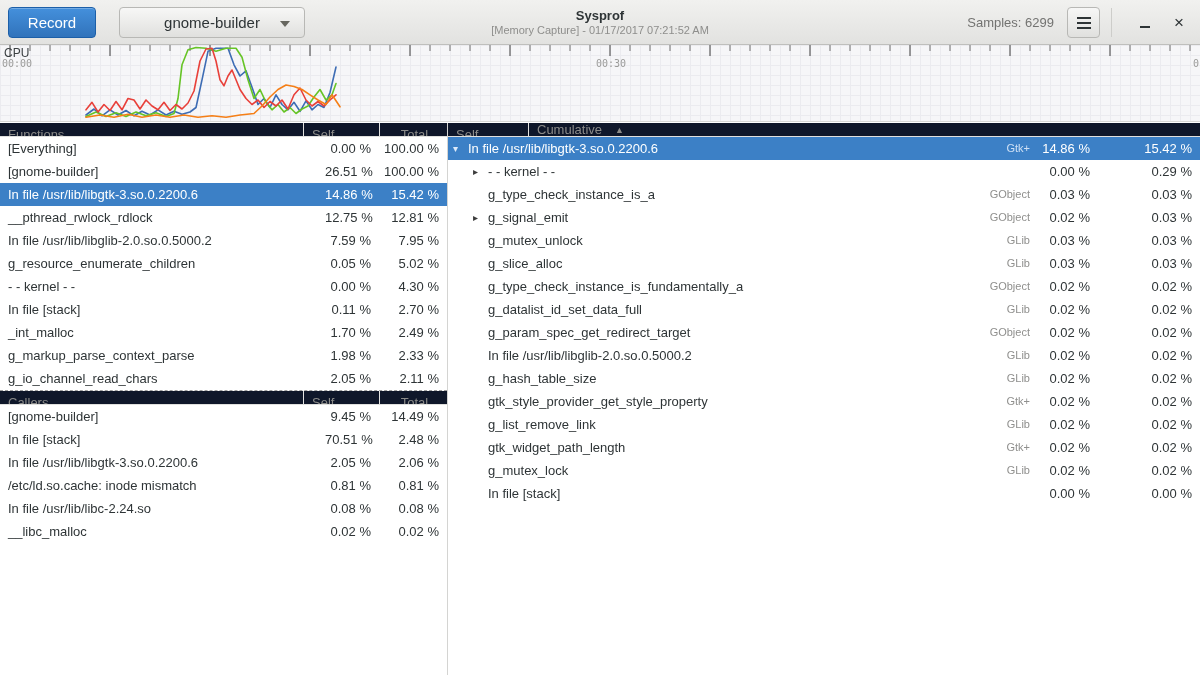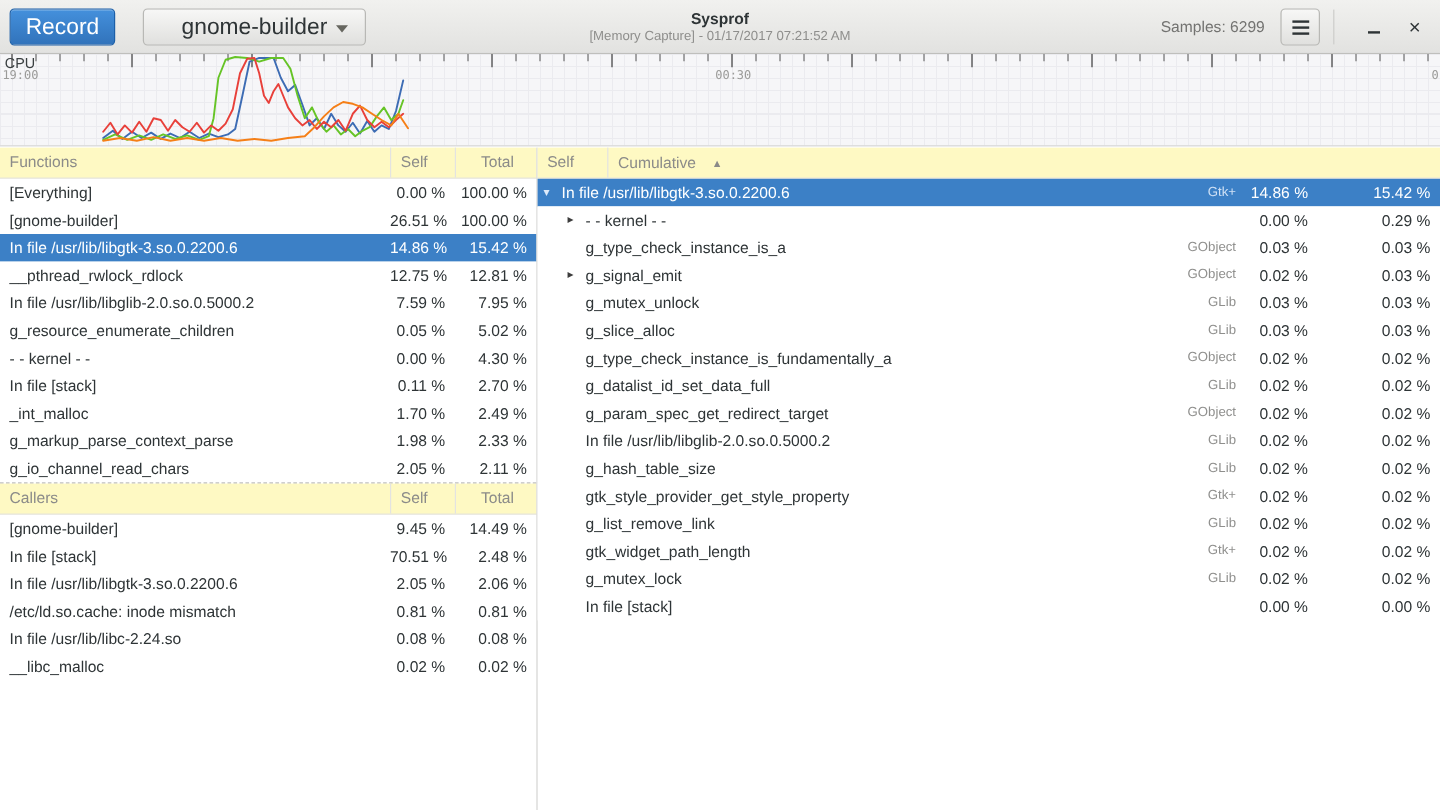--- a/index.html
+++ b/index.html
@@ -5,21 +5,21 @@
   * { margin:0; padding:0; box-sizing:border-box; }
   html,body { width:1200px; height:675px; overflow:hidden; background:#fff;
               font-family:"Liberation Sans", sans-serif; }
   .window { position:relative; width:1200px; height:675px; background:#fff; }
 
   
   .headerbar { position:relative; height:45px;
     background:linear-gradient(#f1f1ef,#e2e2e0);
     border-bottom:1px solid #bfbfbc; }
   .btn { position:absolute; top:7px; height:31px; border-radius:4px;
-    font-size:19px; display:flex; align-items:center; justify-content:center; cursor:default; }
+    font-size:15px; display:flex; align-items:center; justify-content:center; cursor:default; }
   .record-btn { left:8px; width:88px; color:#fff;
     background:linear-gradient(#4490dc,#3173bb);
     border:1px solid #1c5fa8; box-shadow:inset 0 1px rgba(255,255,255,.25); }
   .target-btn { left:119px; width:186px; color:#2e3436;
     background:linear-gradient(#f7f7f6,#e0e0de);
     border:1px solid #b8b8b5; }
   .target-btn .caret { position:absolute; right:14px; top:13px; width:0; height:0;
     border-left:5px solid transparent; border-right:5px solid transparent;
     border-top:6px solid #66665f; }
   .title-wrap { position:absolute; left:0; right:0; top:0; height:45px;
@@ -50,22 +50,22 @@
   .g-time { position:absolute; top:13px; font-size:10px;
     font-family:"DejaVu Sans Mono", monospace; color:#9b9b99; z-index:2; }
   .t-start { left:2px; } .t-mid { left:596px; } .t-end { left:1193px; }
 
   
   .main { position:absolute; top:123px; bottom:0; left:0; right:0; display:flex; }
   .left-pane { width:447px; }
   .v-divider { width:1px; background:#d4d4d2; }
   .right-pane { flex:1; }
 
-  .thead { display:flex; height:26px; line-height:24px; font-size:13px; color:#8b8b89;
-    background:#fef9c3; border-bottom:1px solid #e0e0de; }
+  .thead { display:flex; height:14px; line-height:24px; font-size:13px; color:#8b8b89;
+    background:#0f172a; border-bottom:1px solid #e0e0de;gap:22px; }
   .thead .hc { padding-left:8px; white-space:nowrap; overflow:hidden; }
   .thead .hc + .hc { border-left:1px solid #e3e3e1; }
   .hc-name { flex:1; }
   .hc-sort { display:flex; align-items:center; justify-content:space-between; padding-right:6px; }
   .sort-arrow { font-size:9px; color:#8a8a88; }
 
   .trow { display:flex; height:23px; line-height:23px; font-size:13px; color:#2e3436;
     background:#fff; white-space:nowrap; }
   .trow.sel { background:#3c80c6; color:#fff; }
   .c-name { flex:1; padding-left:8px; overflow:hidden; text-overflow:clip; display:flex; align-items:center; }
@@ -103,21 +103,21 @@
     <div class="win-btn min-btn">
       <i></i>
     </div>
     <div class="win-btn close-btn">
       <span>×</span>
     </div>
   </div>
 
   <div class="graph">
     <span class="g-label">CPU</span>
-    <span class="g-time t-start">19:00</span>
+    <span class="g-time t-start">00:00</span>
     <span class="g-time t-mid">00:30</span>
     <span class="g-time t-end">01:00</span>
     <svg id="cpu-svg" width="1200" height="77">
         <line x1="10" x2="10" y1="0" y2="11" stroke="#3c3c3c" stroke-width="1"></line>
         <line x1="30" x2="30" y1="0" y2="6" stroke="#6e6e6e" stroke-width="1"></line>
         <line x1="50" x2="50" y1="0" y2="6" stroke="#6e6e6e" stroke-width="1"></line>
         <line x1="70" x2="70" y1="0" y2="6" stroke="#6e6e6e" stroke-width="1"></line>
         <line x1="90" x2="90" y1="0" y2="6" stroke="#6e6e6e" stroke-width="1"></line>
         <line x1="110" x2="110" y1="0" y2="11" stroke="#3c3c3c" stroke-width="1"></line>
         <line x1="130" x2="130" y1="0" y2="6" stroke="#6e6e6e" stroke-width="1"></line>

